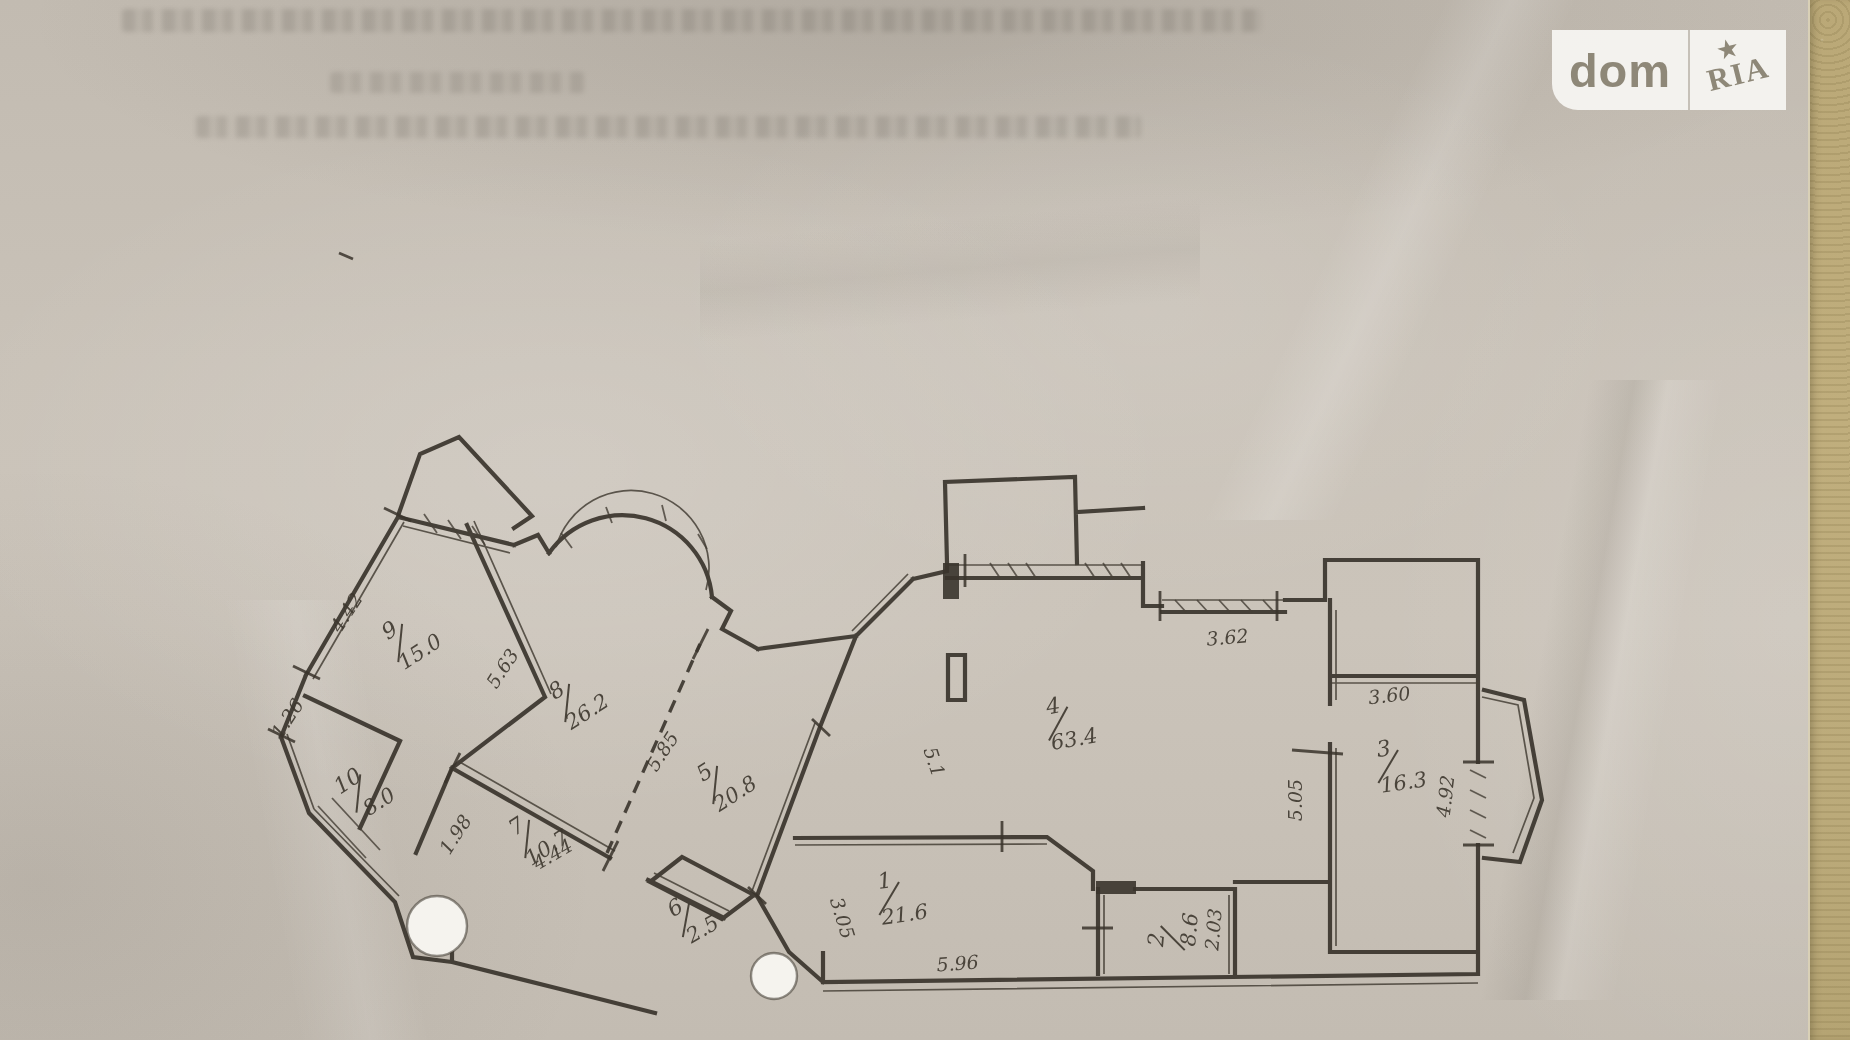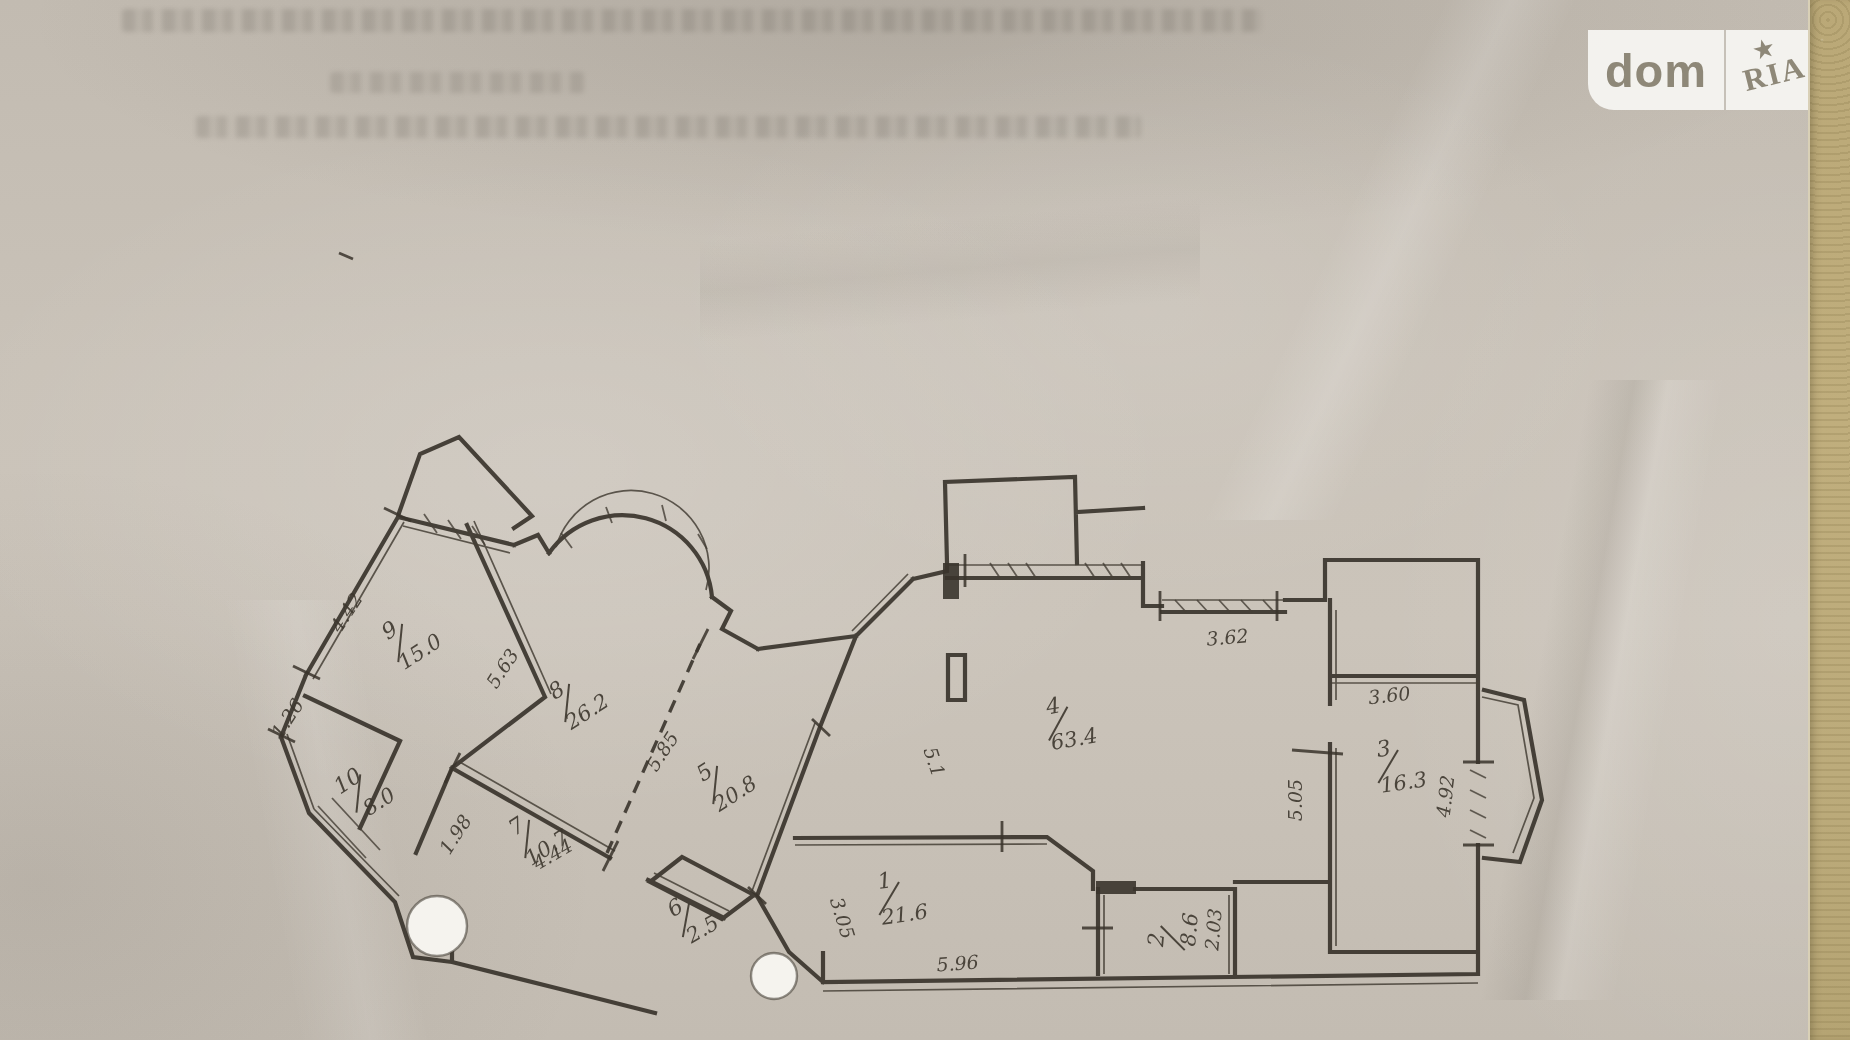--- a/index.html
+++ b/index.html
@@ -53,21 +53,20 @@
     box-shadow:inset 6px 0 8px -4px rgba(92,82,52,.45);
   }
 
   
   .watermark{
     position:absolute;left:1552px;top:30px;width:234px;height:80px;
     display:flex;align-items:stretch;
     background:rgba(245,244,241,.95);
     border-radius:0 0 0 26px;
     color:#8e8878;
-    margin-left:36px;
   }
   .wm-left{flex:1;display:flex;align-items:center;justify-content:center;
     font-size:47px;font-weight:600;letter-spacing:1px;
     font-family:"Liberation Sans", sans-serif;}
   .wm-divider{width:2px;background:#c6c1b8;margin:0;}
   .wm-right{width:96px;position:relative;display:flex;align-items:center;justify-content:center;}
   .wm-ria{
     font-family:"Liberation Serif", serif;font-weight:bold;font-size:31px;letter-spacing:2px;
     transform:rotate(-14deg);display:inline-block;margin-top:8px;
   }

